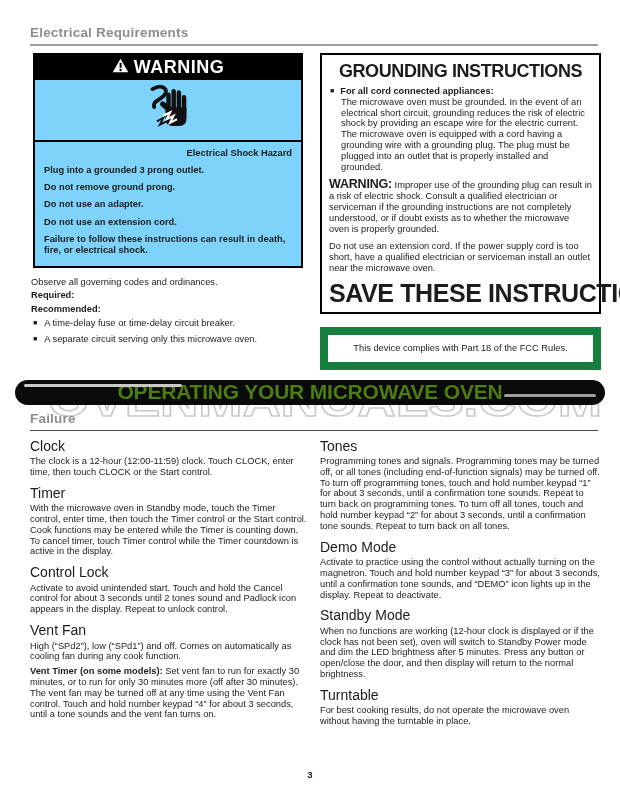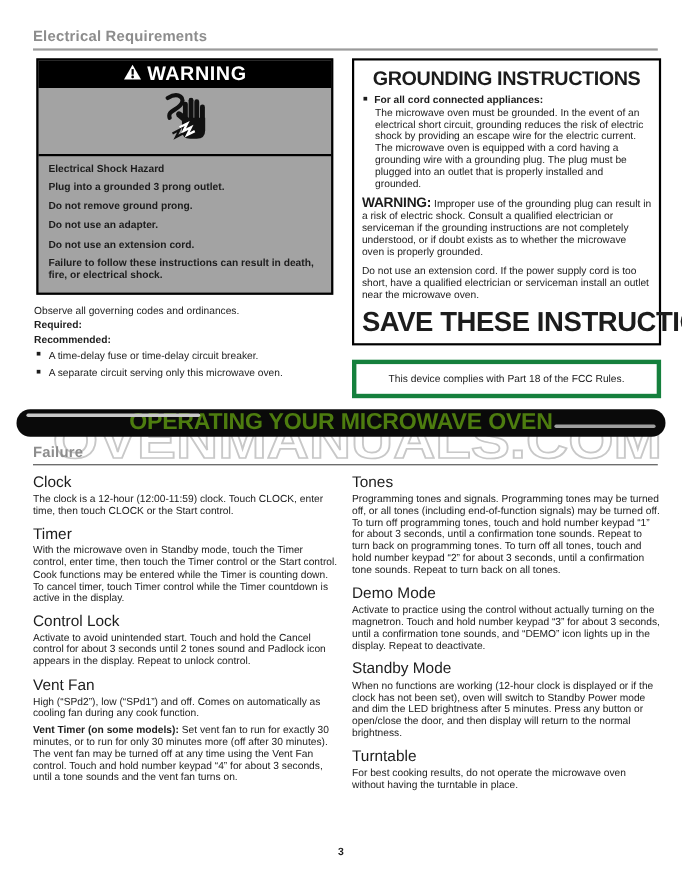--- a/index.html
+++ b/index.html
@@ -12,44 +12,44 @@
   }
   
   .gray-heading { color:#8d8d8d; font-size:13.5px; font-weight:bold; letter-spacing:.2px; }
   .top-rule { border:none; border-top:2px solid #9b9b9b; margin-top:4px; }
   
   .top-cols { display:flex; gap:13px; margin-top:7px; align-items:flex-start; }
   .col-l { width:277px; flex:none; }
   .col-r { width:281px; flex:none; }
   .body-txt { font-size:9.3px; line-height:10.8px; }
   
-  .warn-box { border:2px solid #000; margin:0 4px 0 3px; background:#a3a3a3; }
+  .warn-box { border:2px solid #000; margin:0 4px 0 3px; background:#7dd3fc; }
   .warn-head { background:#000; color:#fff; height:25px; display:flex; align-items:center; justify-content:center; gap:5px; }
   .warn-head-label { font-size:18px; font-weight:bold; letter-spacing:.5px; }
   .warn-icon-area { height:62px; display:flex; align-items:center; justify-content:center; border-bottom:2px solid #000; }
   .warn-body { padding:6px 9px 4px; font-weight:bold; }
-  .warn-title { text-align:left; margin-bottom:6px; }
+  .warn-title { text-align:right; margin-bottom:6px; }
   .warn-line { margin-bottom:6.5px; }
   
   .codes { margin:9px 0 0 1px; }
   .codes p { margin-bottom:2.5px; }
   .bold { font-weight:bold; }
   .bullet-row { display:flex; gap:7px; margin:4px 0 5px 2px; }
   .bullet-glyph { font-size:7px; line-height:10.8px; flex:none; }
   
   .ground-box { border:2.5px solid #000; padding:5px 7px 4px; background:#fff; }
   .ground-title { font-size:18px; font-weight:bold; letter-spacing:-.4px; white-space:nowrap; text-align:center; margin:1px 0 4px; }
   .ground-bullet-row { display:flex; gap:6px; margin-left:1px; }
   .ground-indent { margin-left:12px; }
   .ground-warn { margin-top:7px; }
   .ground-warn-label { font-weight:bold; font-size:12.5px; letter-spacing:-.2px; }
   .ground-ext { margin-top:7px; }
   .save-title { font-size:25px; font-weight:bold; letter-spacing:-.4px; white-space:nowrap; text-align:center; margin-top:5px; }
   
-  .fcc-box { border:4px solid #15803d; margin-top:13px; padding:8px 6px; text-align:center; }
+  .fcc-box { border:8px solid #15803d; margin-top:13px; padding:8px 6px; text-align:center; }
   
   .banner { position:relative; z-index:2; margin:10px 0 0 -15px; width:590px; height:25px;
     background:#0a0a0a; border-radius:12.5px; display:flex; align-items:center; justify-content:center; }
   .banner-label { color:#4d7c0f; font-size:21px; font-weight:bold; letter-spacing:-.2px; white-space:nowrap; }
   .stripe { position:absolute; height:3.5px; background:#c9c9c9; border-radius:2px; }
   .stripe-left { left:9px; top:4px; width:158px; }
   .stripe-right { right:9px; top:14px; width:92px; background:#9f9f9f; }
   
   .watermark { position:absolute; left:46px; top:372px; z-index:1; pointer-events:none; }
   

